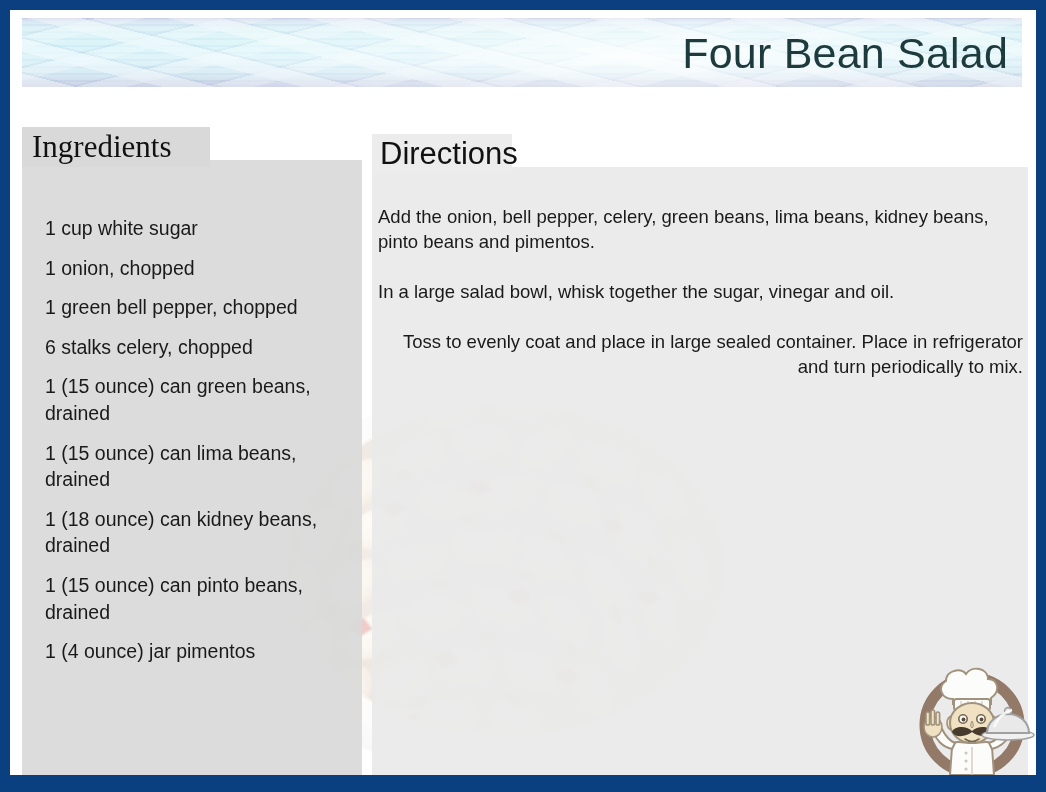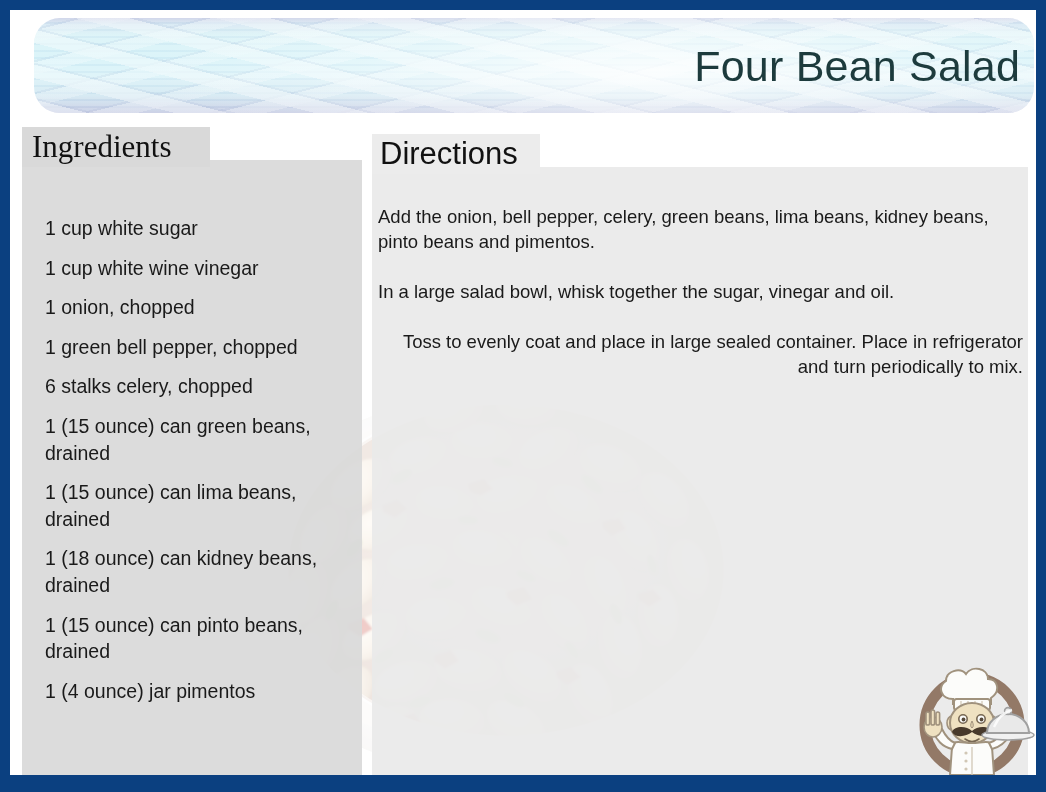--- a/index.html
+++ b/index.html
@@ -29,35 +29,34 @@
     top: 10px;
     width: 1026px;
     height: 765px;
     background: #ffffff;
     overflow: hidden;
   }
 
   
   .banner {
     position: absolute;
-    left: 24px;
+    left: 12px;
     top: 8px;
     width: 1000px;
-    height: 95px;
+    height: 69px;
     overflow: hidden;
     background:
       linear-gradient(180deg,
         #c9cfe6 0%,
         #d3e6f2 6%,
         #d8f2f7 18%,
         #d4f2f8 42%,
         #d9f2f8 62%,
         #cfe6f1 82%,
         #c3c9e2 100%);
-    border-radius: 26px;
   }
   .banner-weave {
     position: absolute;
     inset: 0;
     opacity: .55;
     background-image:
       repeating-linear-gradient(14deg,
         rgba(255,255,255,.75) 0px,
         rgba(255,255,255,.75) 13px,
         rgba(150,165,205,.20) 13px,
@@ -147,21 +146,21 @@
     top: 157px;
     width: 656px;
     height: 608px;
     background: rgba(234,234,234,.93);
     z-index: 2;
   }
   .tab-directions {
     position: absolute;
     left: 362px;
     top: 124px;
-    width: 168px;
+    width: 140px;
     height: 40px;
     background: #ececec;
     z-index: 3;
   }
   .tab-directions .tab-label {
     position: absolute;
     left: 8px;
     top: 0;
     font-size: 31px;
     color: #111111;
@@ -329,21 +328,20 @@
         <ellipse cx="300" cy="182" rx="220" ry="168" fill="none" stroke="#ffffff" stroke-width="5" opacity=".6"></ellipse>
       </svg>
     </div>
 
     <div class="panel-ingredients"></div>
     <div class="tab-ingredients">
       <span class="tab-label">Ingredients</span>
     </div>
     <div class="ingredients-list">
       <div class="ing-item">1 cup white sugar</div>
-      <div class="ing-item">1 cup white wine vinegar</div>
       <div class="ing-item">1 onion, chopped</div>
       <div class="ing-item">1 green bell pepper, chopped</div>
       <div class="ing-item">6 stalks celery, chopped</div>
       <div class="ing-item">1 (15 ounce) can green beans, drained</div>
       <div class="ing-item">1 (15 ounce) can lima beans, drained</div>
       <div class="ing-item">1 (18 ounce) can kidney beans, drained</div>
       <div class="ing-item">1 (15 ounce) can pinto beans, drained</div>
       <div class="ing-item">1 (4 ounce) jar pimentos</div>
     </div>
 

